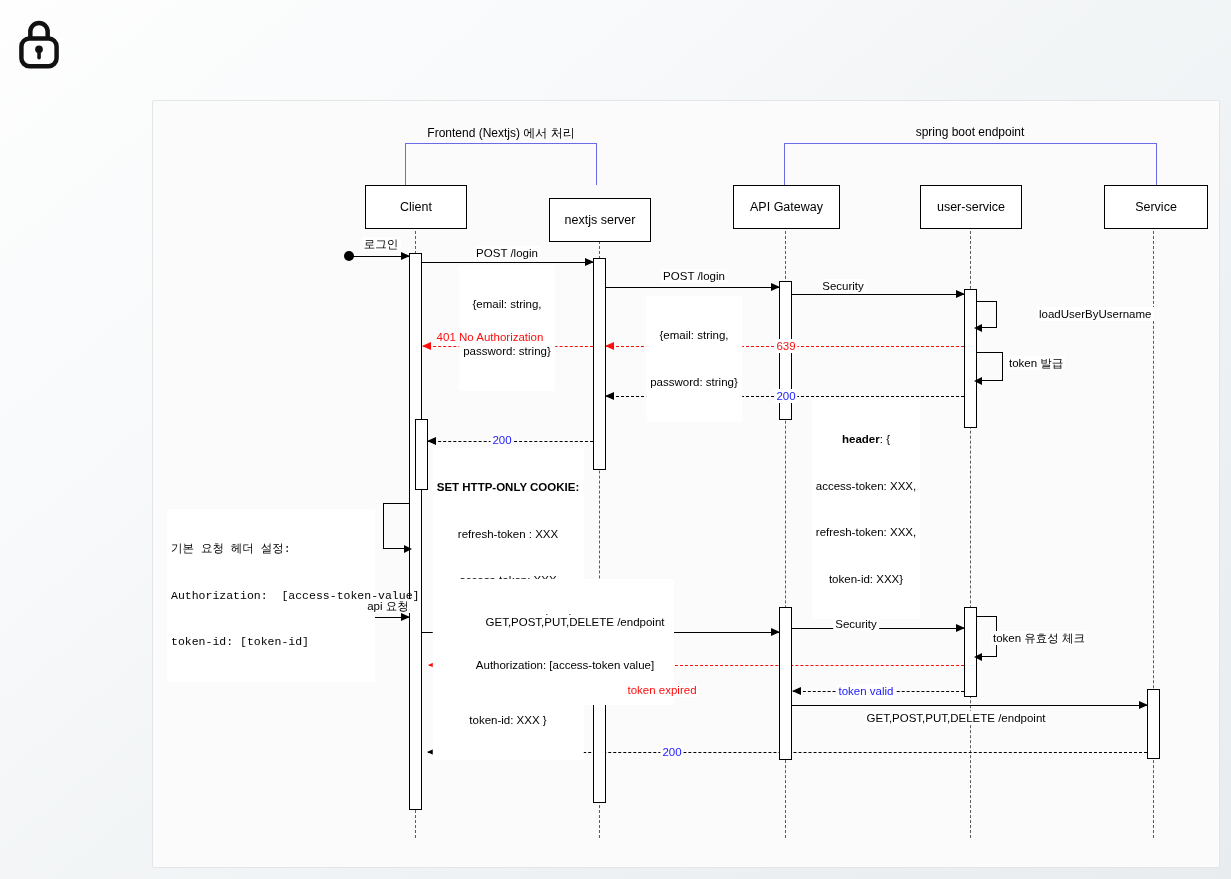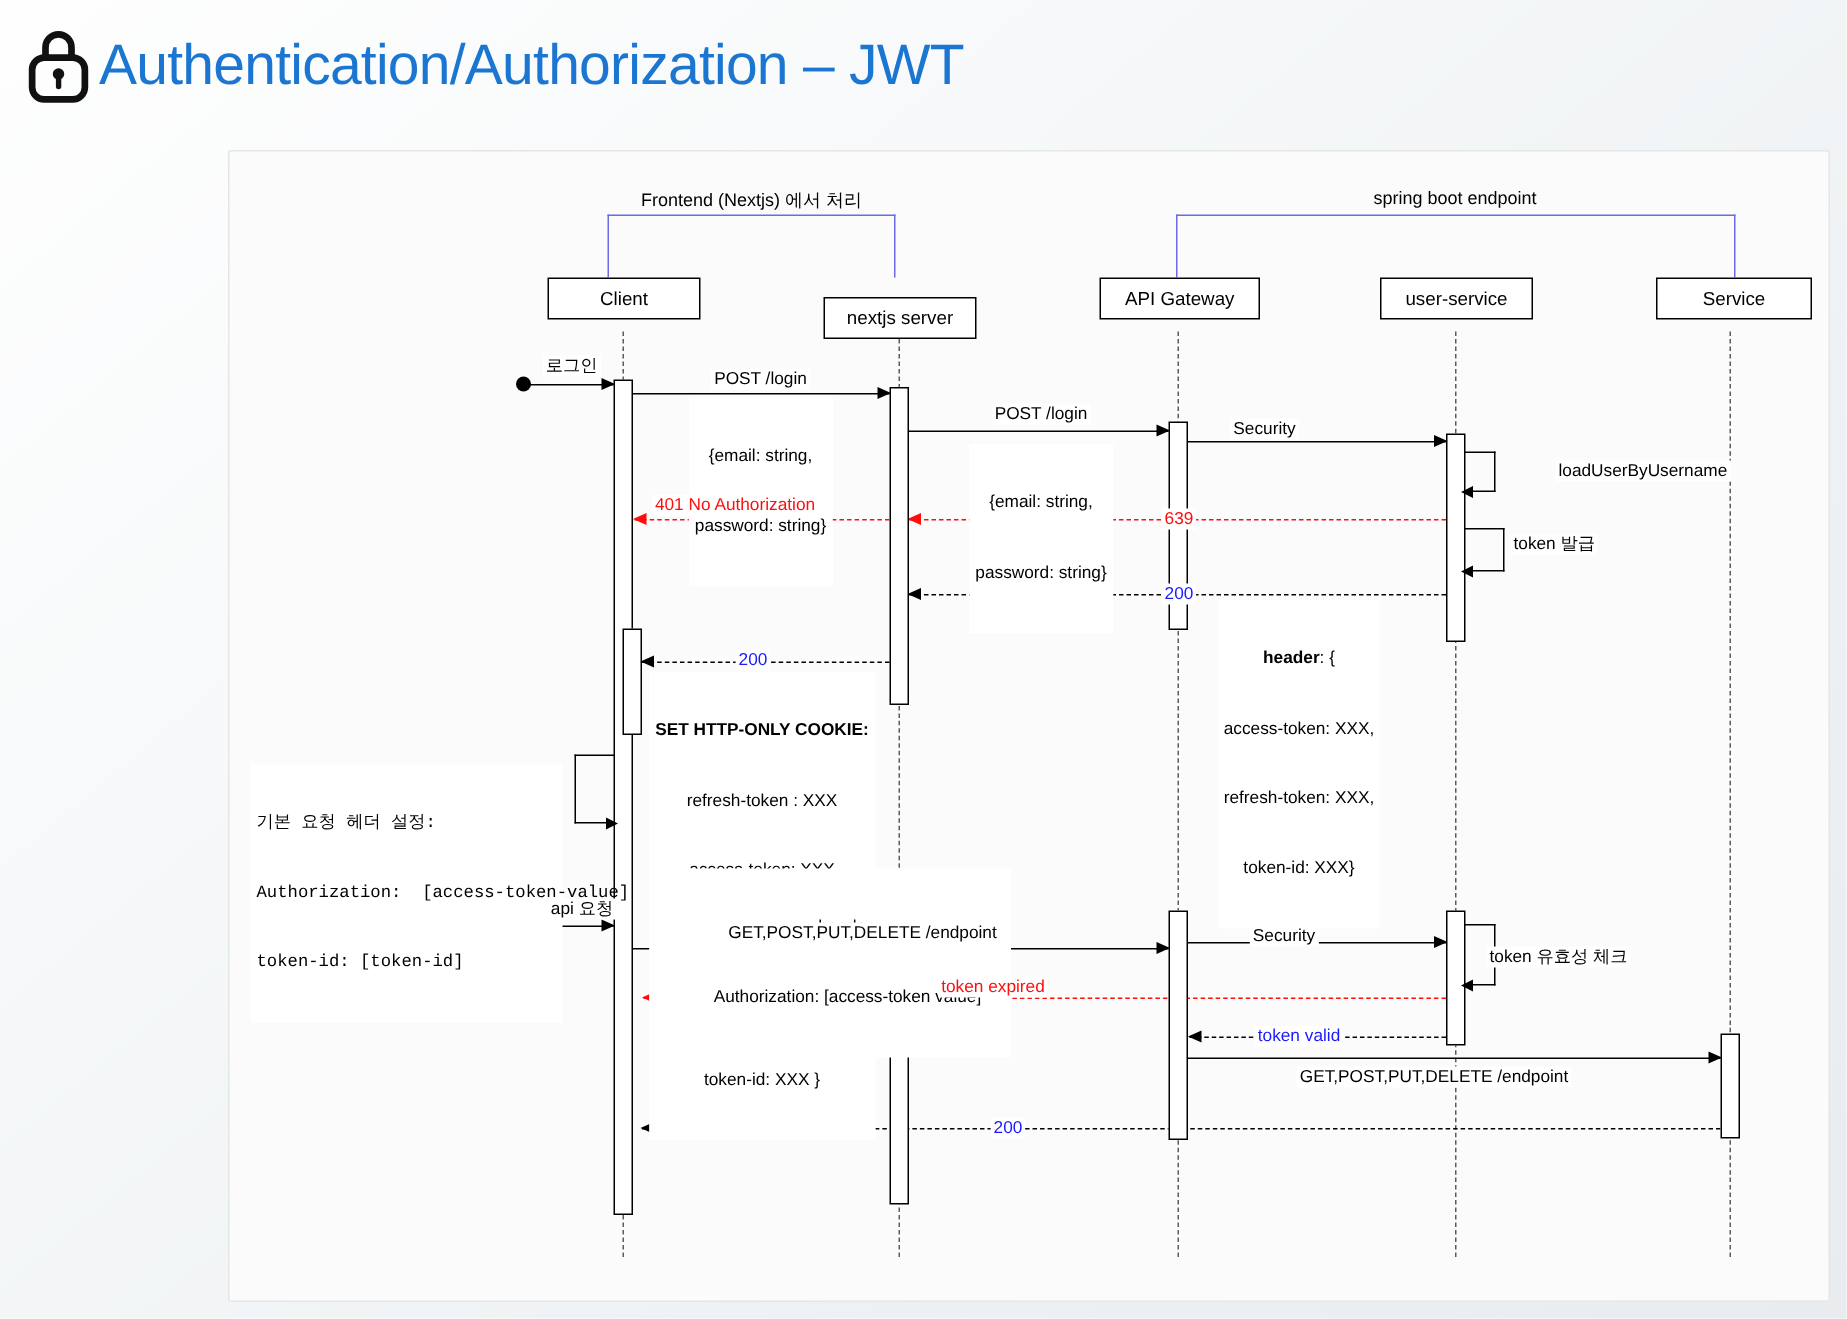--- a/index.html
+++ b/index.html
@@ -17,21 +17,21 @@
     font-size:38px;font-weight:300;color:#1b76d2;letter-spacing:-0.5px;
     white-space:pre;
   }
 
   
   .panel{position:absolute;left:152px;top:100px;width:1066px;height:766px;
     background:#fbfbfb;border:1px solid #e4e6e8;border-radius:2px;}
 
   
   .lifeline{position:absolute;width:0;border-left:1.6px dashed #5c5c5c;z-index:1;}
-  .actor{position:absolute;height:28px;background:#fff;border:1.4px solid #000;
+  .actor{position:absolute;height:44px;background:#fff;border:1.4px solid #000;
     display:flex;align-items:center;justify-content:center;
     font-size:12.5px;color:#000;z-index:6;box-sizing:border-box;}
   .bar{position:absolute;width:13px;background:#fff;border:1.4px solid #000;
     box-sizing:border-box;z-index:3;}
   .arr{position:absolute;height:0;border-top:1.4px solid #000;z-index:4;}
   .arr.dash{border-top-style:dashed;}
   .arr.red{border-top-color:#ff0d0d;}
   .arr.back{z-index:2;}
   .head-r::after{content:'';position:absolute;right:-1px;top:-5px;width:0;height:0;
     border-style:solid;border-width:4.5px 0 4.5px 9px;
@@ -74,21 +74,20 @@
 
 <div id="stage">
 
   <div class="title-row">
     <svg class="lock" viewBox="0 0 36 42">
       <path d="M11 17 v-6 a7 7 0 0 1 14 0 v6" fill="none" stroke="#111" stroke-width="3.6"></path>
       <rect x="3.8" y="16.5" width="28.4" height="22.5" rx="6.5" fill="none" stroke="#111" stroke-width="3.6"></rect>
       <circle cx="18" cy="25.3" r="3.1" fill="#111"></circle>
       <rect x="16.6" y="26.5" width="2.9" height="7" rx="1.45" fill="#111"></rect>
     </svg>
-    <div class="page-title">Authentication/Authorization – JWT</div>
   </div>
 
   <div class="panel"></div>
 
   <div class="grp-lbl" style="left:501px;top:125px;text-align:right;">Frontend (Nextjs) 에서 처리</div>
   <div class="grp-h" style="left:405px;top:143px;width:192px;"></div>
   <div class="grp-v" style="left:405px;top:143px;height:42px;"></div>
   <div class="grp-v" style="left:595.5px;top:143px;height:42px;"></div>
 
   <div class="grp-lbl" style="left:970px;top:125px;">spring boot endpoint</div>
@@ -201,21 +200,21 @@
   <div class="lbl c" style="left:575px;top:615px;">GET,POST,PUT,DELETE /endpoint</div>
   <div class="arr head-r" style="left:422px;top:632px;width:357px;"></div>
 
   <div class="lbl c" style="left:856px;top:617px;">Security</div>
   <div class="arr head-r" style="left:792px;top:628px;width:172px;"></div>
 
   <div class="loop-r" style="left:976px;top:616px;width:21px;height:41px;"></div>
   <div class="lbl" style="left:991px;top:631px;">token 유효성 체크</div>
 
   <div class="arr dash red head-l back" style="left:429px;top:665px;width:535px;"></div>
-  <div class="lbl c red-t" style="left:662px;top:651px;">token expired</div>
+  <div class="lbl c red-t" style="left:662px;top:683px;">token expired</div>
 
   <div class="arr dash head-l" style="left:793px;top:691px;width:171px;"></div>
   <div class="lbl c blue-t" style="left:866px;top:684px;">token valid</div>
 
   <div class="arr head-r" style="left:792px;top:705px;width:355px;"></div>
   <div class="lbl c" style="left:956px;top:711px;">GET,POST,PUT,DELETE /endpoint</div>
 
   <div class="arr dash head-l back" style="left:428px;top:752px;width:719px;"></div>
   <div class="lbl c blue-t" style="left:672px;top:745px;">200</div>
 

